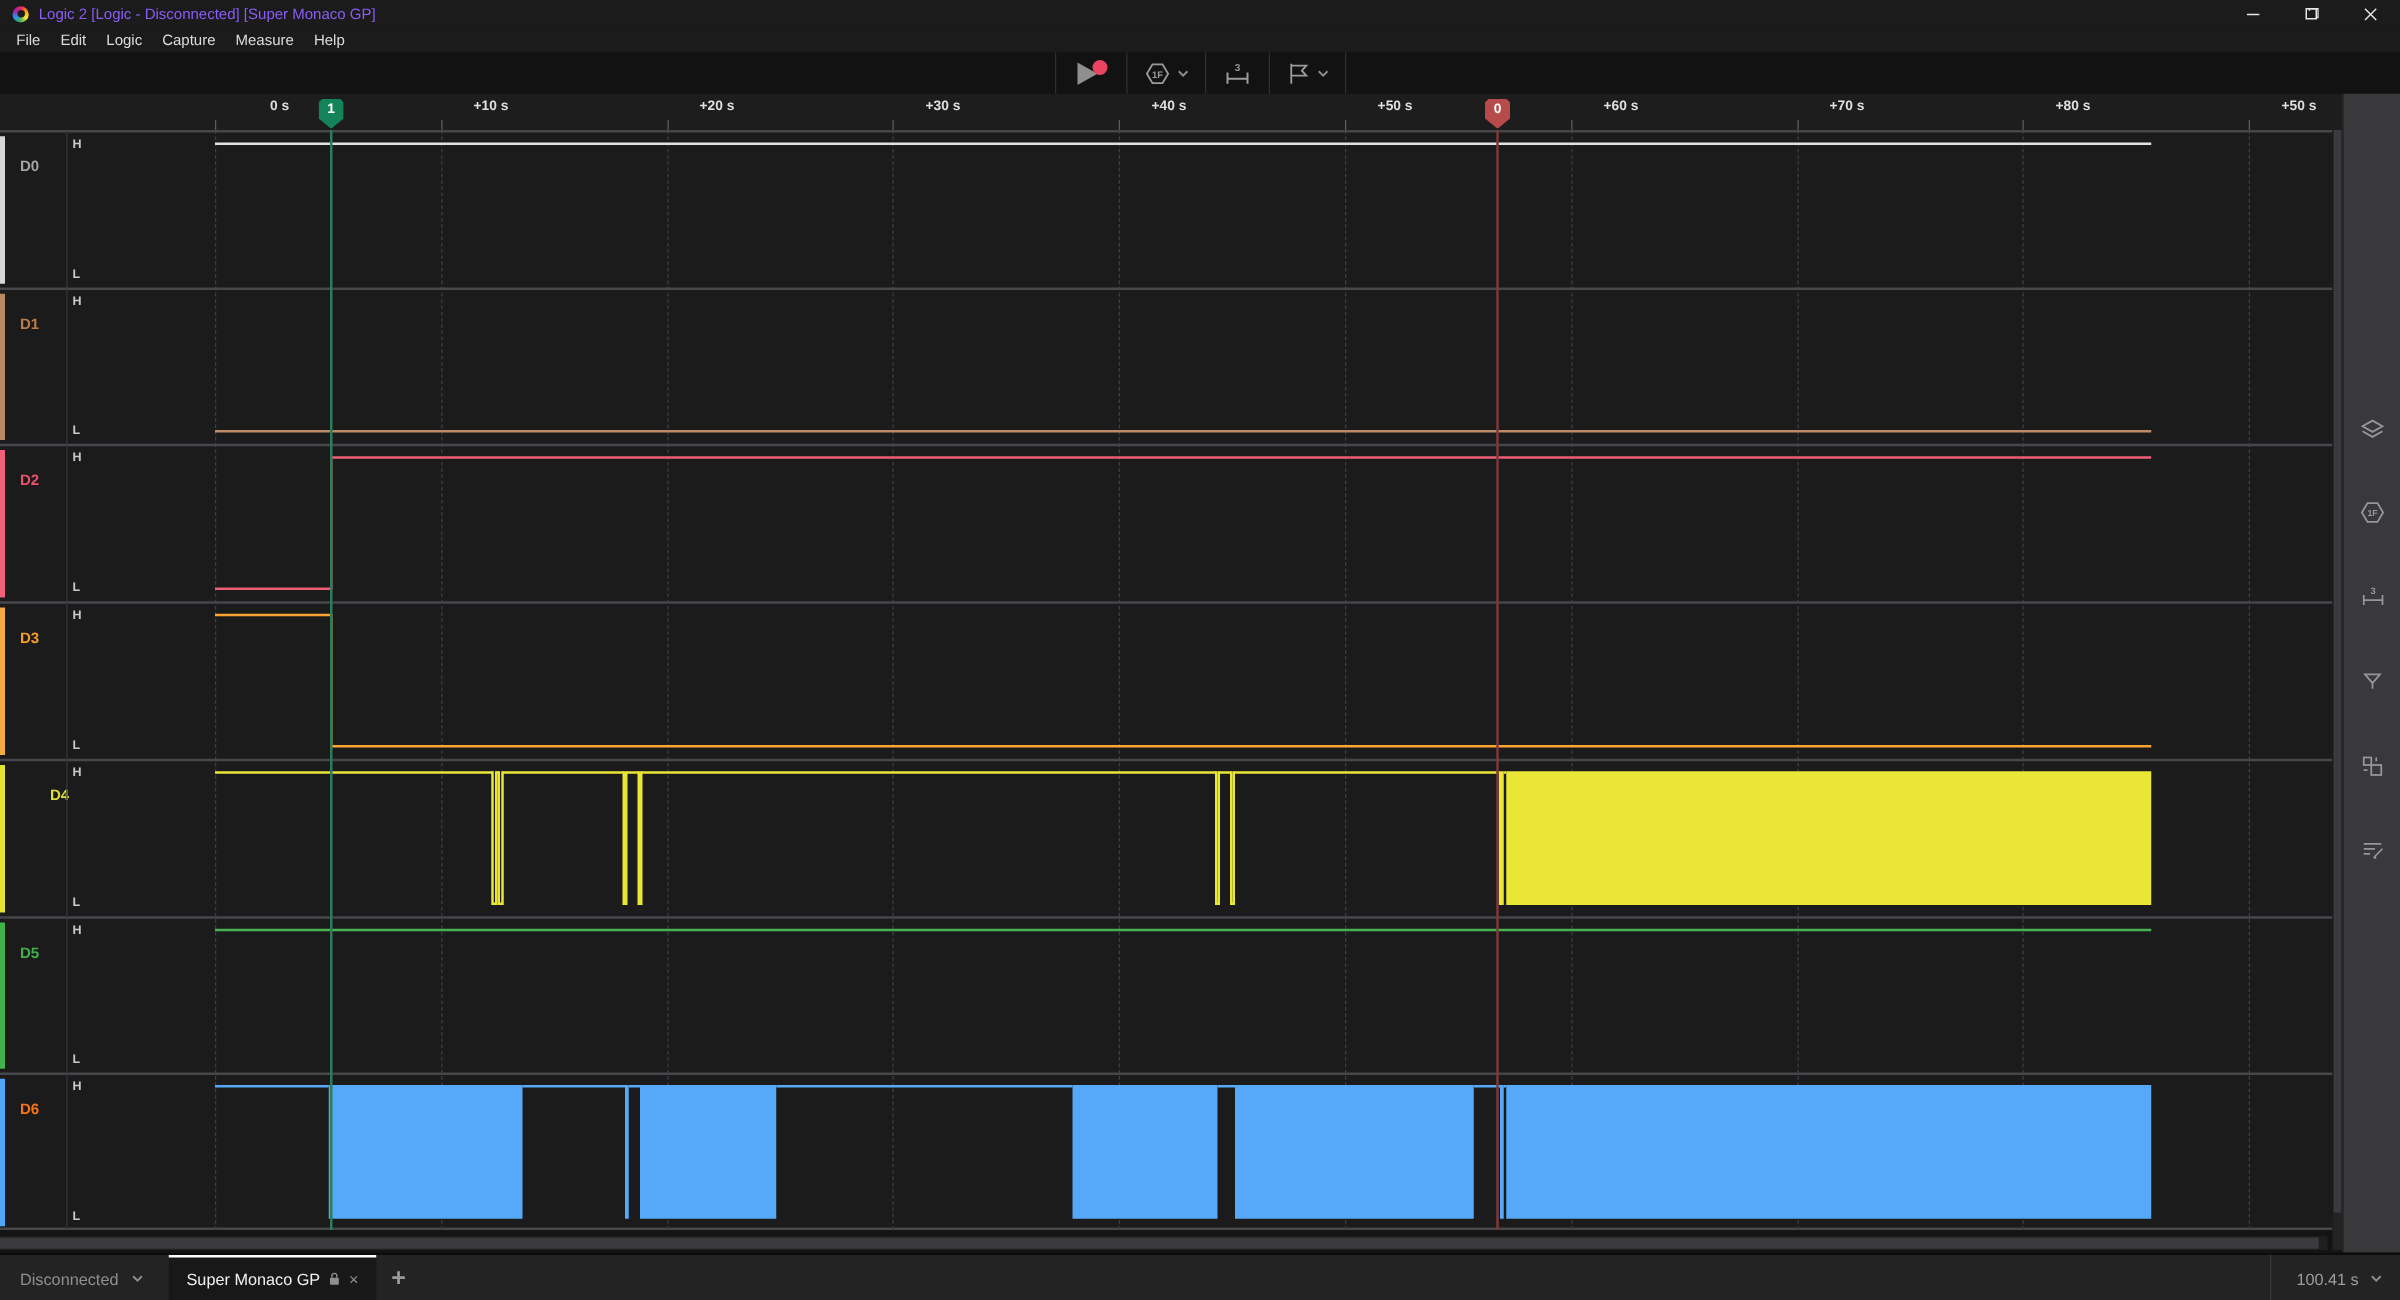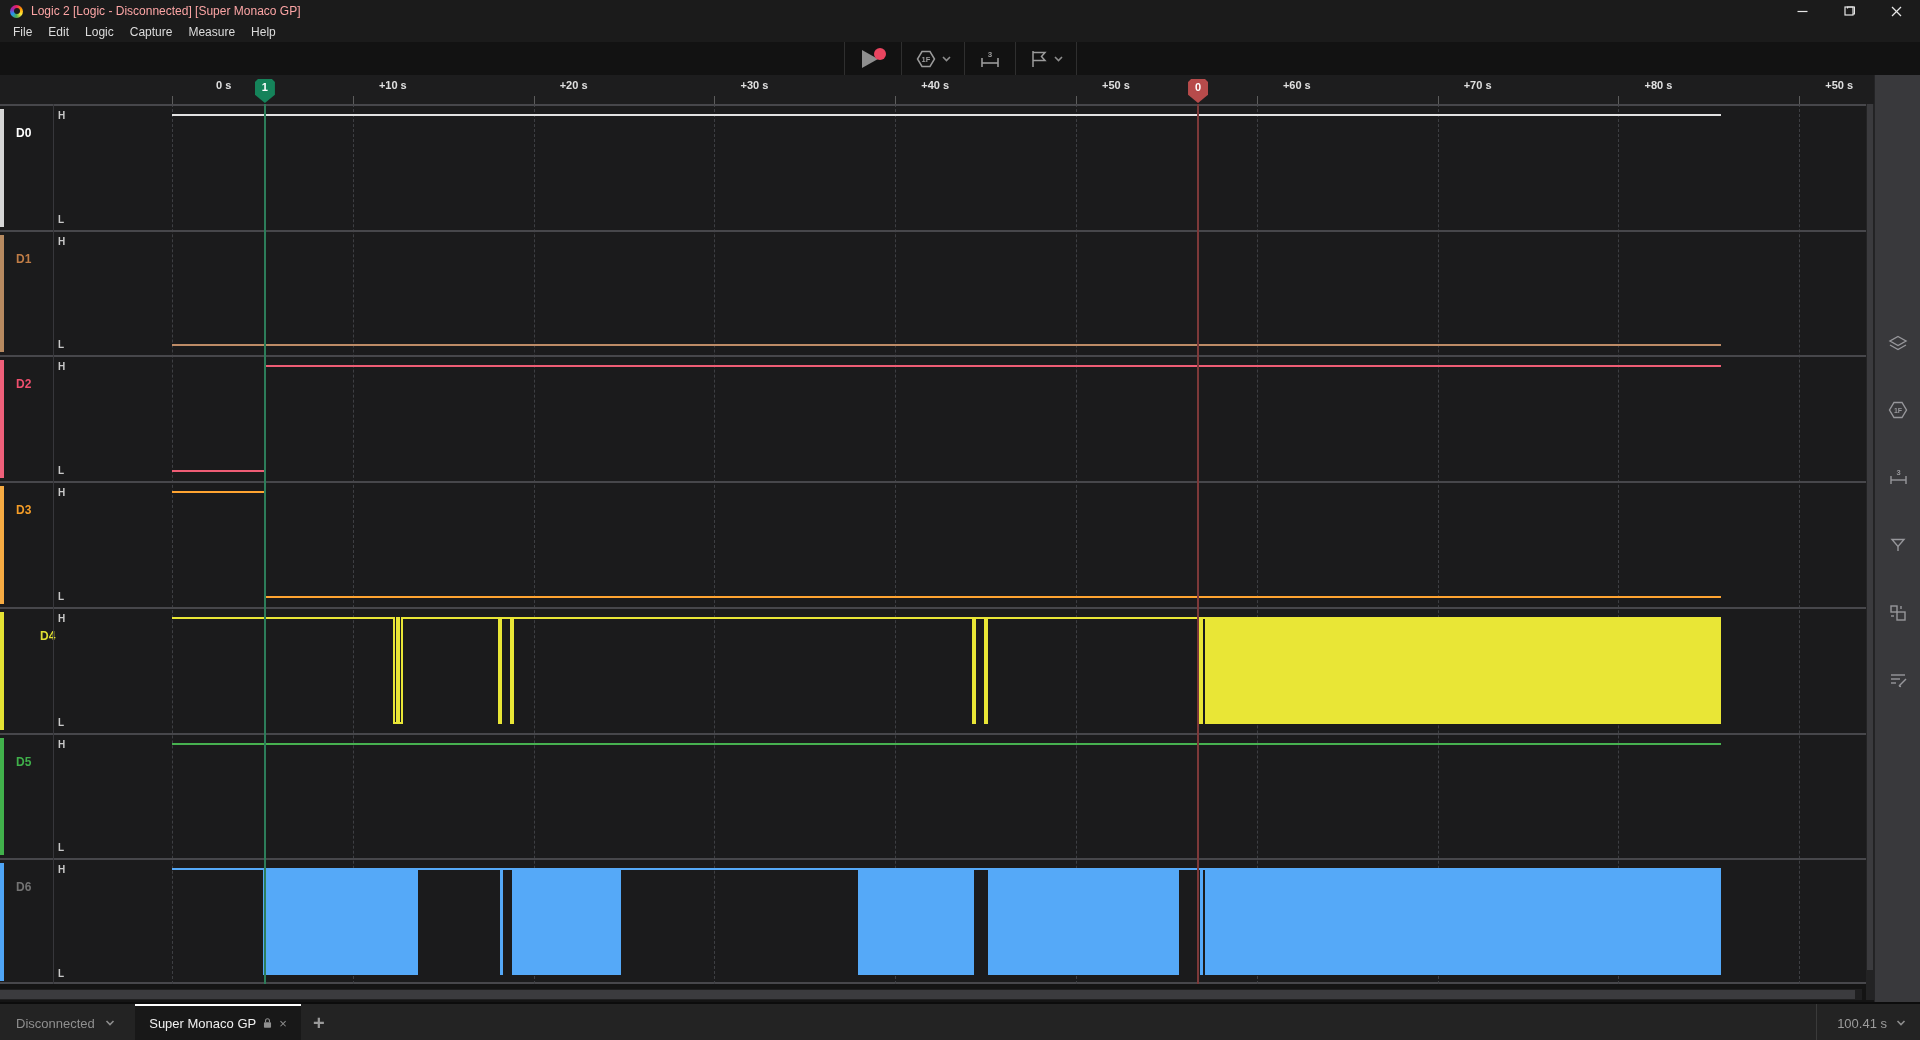--- a/index.html
+++ b/index.html
@@ -5,21 +5,21 @@
   * { margin:0; padding:0; box-sizing:border-box; }
   html,body { width:1920px; height:1040px; background:#141414; overflow:hidden;
     font-family:"Liberation Sans", sans-serif; }
 
   
   .titlebar { position:absolute; top:0; left:0; width:1920px; height:22px; background:#1b1b1b;
     display:flex; align-items:center; }
   .app-icon { width:13px; height:13px; border-radius:50%; margin:0 8px 0 10px;
     background:conic-gradient(#e91e63,#ff9800,#ffe93b,#4caf50,#2196f3,#9c27b0,#e91e63); position:relative; }
   .app-icon::after { content:""; position:absolute; inset:3.5px; background:#1b1b1b; border-radius:50%; }
-  .title-text { font-size:12px; color:#fca5a5; }
+  .title-text { font-size:12px; color:#8b5cf6; }
   .win-controls { margin-left:auto; display:flex; height:100%; }
   .win-btn { width:47px; height:100%; display:flex; align-items:center; justify-content:center; }
   .win-btn svg { stroke:#e6e6e6; stroke-width:1.2; fill:none; }
 
   
   .menubar { position:absolute; top:22px; left:0; width:1920px; height:20px; background:#1b1b1b;
     display:flex; align-items:center; padding-left:5px; }
   .menu-item { font-size:12px; color:#dcdcdc; padding:0 8px; }
 
   
@@ -188,21 +188,21 @@
     <div class="gridline" style="left: 533.6px;"></div>
     <div class="gridline" style="left: 714.4px;"></div>
     <div class="gridline" style="left: 895.2px;"></div>
     <div class="gridline" style="left: 1076px;"></div>
     <div class="gridline" style="left: 1256.8px;"></div>
     <div class="gridline" style="left: 1437.6px;"></div>
     <div class="gridline" style="left: 1618.4px;"></div>
     <div class="gridline" style="left: 1799.2px;"></div>
     <div class="row" style="top: 0px; height: 125.714px;">
       <div class="strip" style="background: rgb(214, 214, 214);"></div>
-      <div class="ch-label" style="color: #ffffff;">D0</div>
+      <div class="ch-label" style="color: #a3a3a3;">D0</div>
       <div class="hl" style="top: 4px;">H</div>
       <div class="hl" style="bottom: 5px;">L</div>
       <div class="seg" style="left: 172px; width: 1549.46px; background: rgb(226, 226, 226); top: 8px; height: 2px;"></div>
     </div>
     <div class="row" style="top: 125.714px; height: 125.714px;">
       <div class="strip" style="background: rgb(183, 138, 96);"></div>
       <div class="ch-label" style="color: rgb(191, 124, 70);">D1</div>
       <div class="hl" style="top: 4px;">H</div>
       <div class="hl" style="bottom: 5px;">L</div>
       <div class="seg" style="left: 172px; width: 1549.46px; background: rgb(189, 139, 102); bottom: 9px; height: 2px;"></div>
@@ -261,21 +261,21 @@
     </div>
     <div class="row" style="top: 628.571px; height: 125.714px;">
       <div class="strip" style="background: rgb(65, 177, 75);"></div>
       <div class="ch-label" style="color: rgb(63, 176, 74);">D5</div>
       <div class="hl" style="top: 4px;">H</div>
       <div class="hl" style="bottom: 5px;">L</div>
       <div class="seg" style="left: 172px; width: 1549.46px; background: rgb(71, 178, 80); top: 8px; height: 2px;"></div>
     </div>
     <div class="row" style="top: 754.286px; height: 125.714px;">
       <div class="strip" style="background: rgb(79, 165, 246);"></div>
-      <div class="ch-label" style="color: #737373;">D6</div>
+      <div class="ch-label" style="color: #f97316;">D6</div>
       <div class="hl" style="top: 4px;">H</div>
       <div class="hl" style="bottom: 5px;">L</div>
       <div class="seg" style="left: 172px; width: 90.9424px; background: rgb(85, 169, 248); top: 8px; height: 2px;"></div>
       <div class="seg" style="left: 262.942px; width: 154.946px; background: rgb(85, 169, 248); top: 8px; bottom: 9px;"></div>
       <div class="seg" style="left: 417.888px; width: 82.0832px; background: rgb(85, 169, 248); top: 8px; height: 2px;"></div>
       <div class="seg" style="left: 499.971px; width: 3.0736px; background: rgb(85, 169, 248); top: 8px; bottom: 9px;"></div>
       <div class="seg" style="left: 503.045px; width: 9.04px; background: rgb(85, 169, 248); top: 8px; height: 2px;"></div>
       <div class="seg" style="left: 512.085px; width: 108.842px; background: rgb(85, 169, 248); top: 8px; bottom: 9px;"></div>
       <div class="seg" style="left: 620.926px; width: 237.029px; background: rgb(85, 169, 248); top: 8px; height: 2px;"></div>
       <div class="seg" style="left: 857.955px; width: 116.074px; background: rgb(85, 169, 248); top: 8px; bottom: 9px;"></div>

